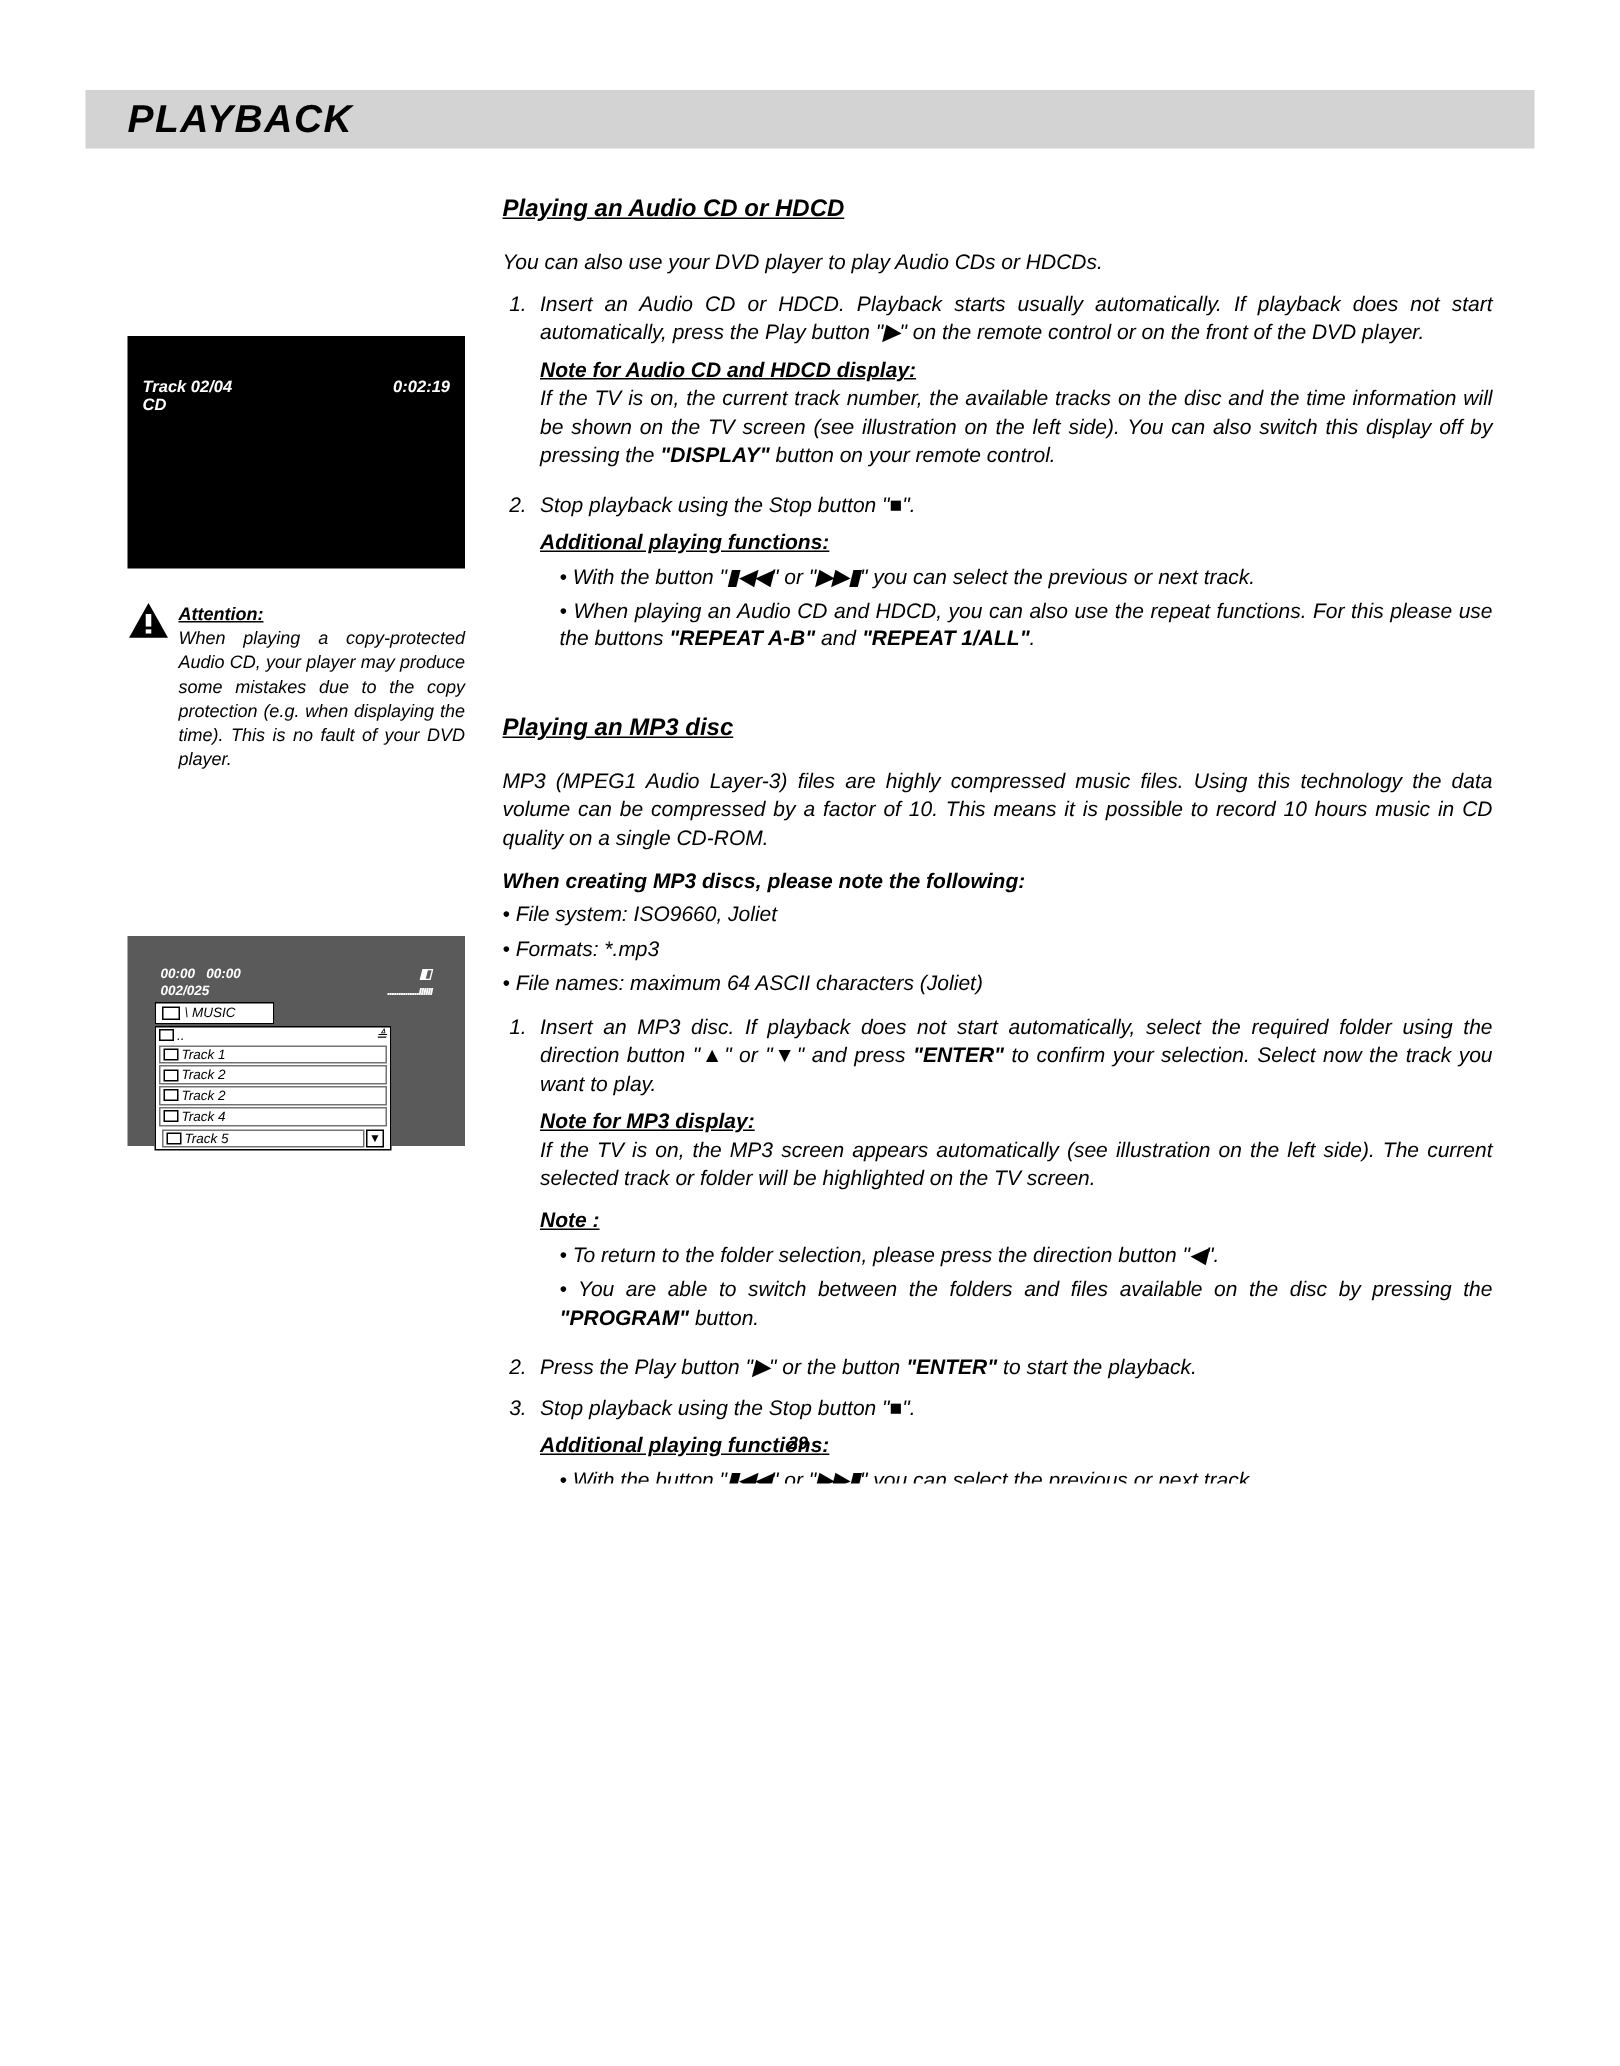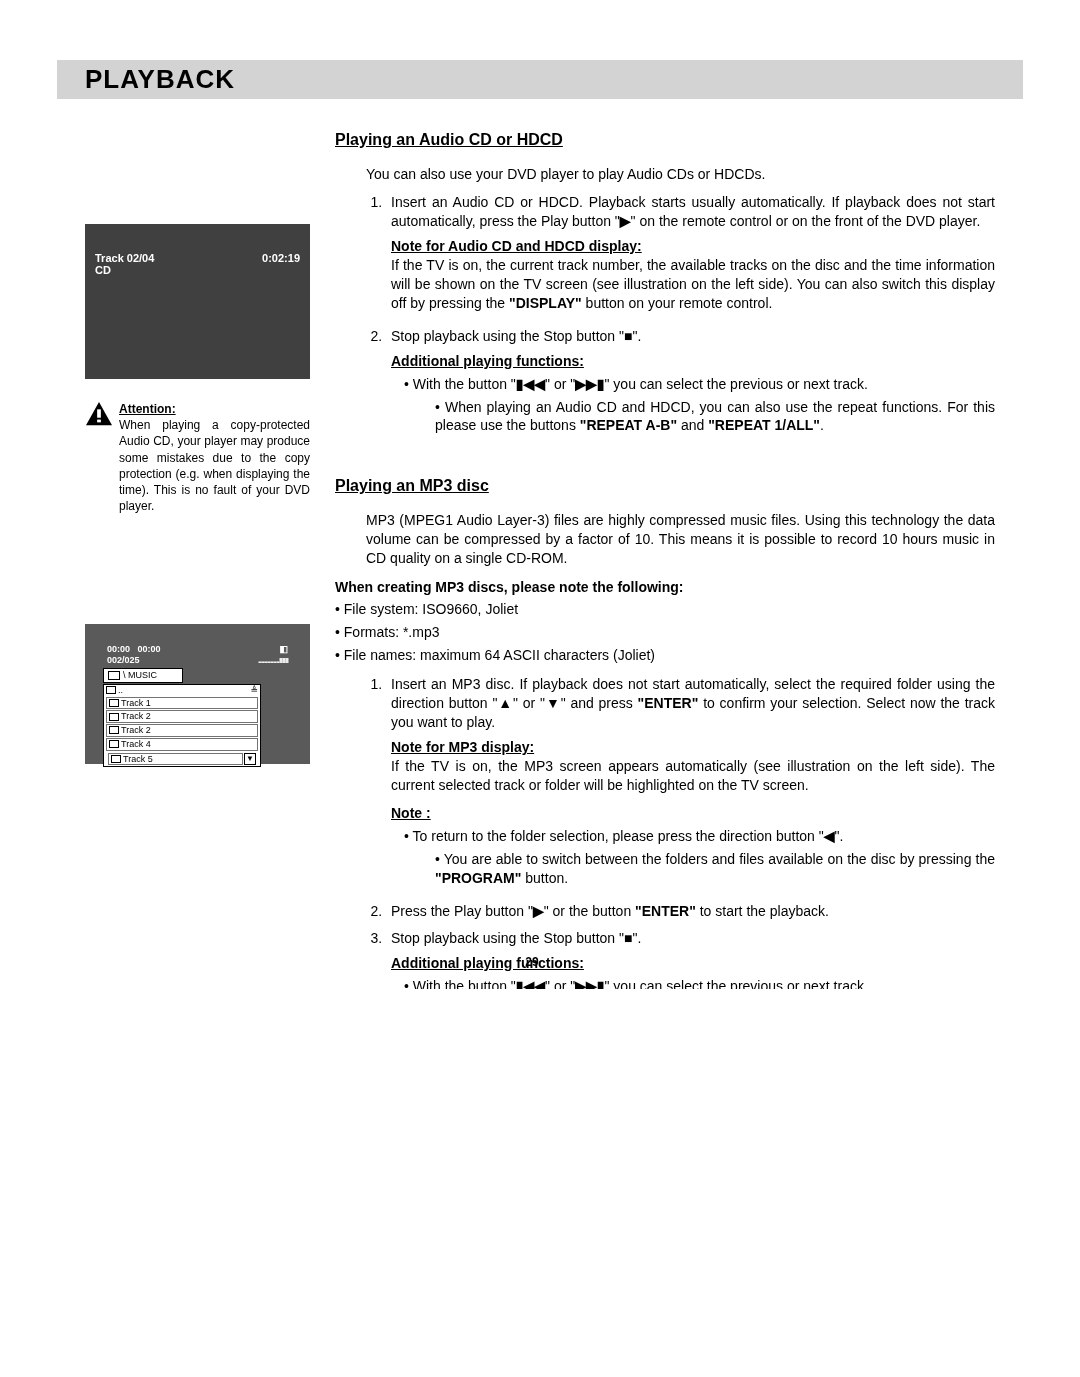--- a/index.html
+++ b/index.html
@@ -8,20 +8,21 @@
     font-size: 13px;
     color: #000;
     background: #fff;
   }
   .page {
     width: 1080px;
     height: 989px;
     position: relative;
     padding: 60px 85px 30px 85px;
     box-sizing: border-box;
+    font-style: italic;
   }
   h1.title {
     background: #d3d3d3;
     font-size: 26px;
     font-weight: bold;
     letter-spacing: 1px;
     padding: 4px 0 4px 28px;
     margin: 0 0 30px -28px;
     width: calc(100% + 56px);
     box-sizing: border-box;
@@ -46,21 +47,21 @@
     margin: 0 0 14px 0;
   }
   .h2gap { margin-top: 40px; }
   .sub { font-weight: bold; text-decoration: underline; }
   ol { margin: 10px 0; padding-left: 20px; }
   ol li { margin-bottom: 8px; padding-left: 5px; }
   ul.bul { list-style: none; margin: 4px 0 10px 8px; padding: 0; }
   ul.bul li::before { content: "• "; }
   ul.bul li { margin-bottom: 4px; }
   .cd-display {
-    background: #404040;
+    background: #000000;
     color: #fff;
     font-size: 11px;
     font-weight: bold;
     height: 155px;
     padding: 28px 10px 10px 10px;
     box-sizing: border-box;
     margin-top: 95px;
     margin-bottom: 22px;
     display: flex;
     justify-content: space-between;
@@ -111,21 +112,21 @@
   .ficon { width:10px; height:8px; border:1px solid #000; display:inline-block; box-sizing:border-box;}
   .bar-bottom { background:#fff; height:6px; margin:4px 4px 0 4px; border-radius:3px;}
   .page-num {
     position: absolute;
     bottom: 20px;
     left: 0; right: 16px;
     text-align: center;
     font-weight: bold;
     font-size: 12px;
   }
-  .stretch { text-align: justify; margin-left: 31px; }
+  .stretch { text-align: justify; }
   p { margin: 0 0 10px 0; }
 </style>
 </head>
 <body>
 
 <div class="page">
   <h1 class="title">PLAYBACK</h1>
 
   <div class="columns">
 

